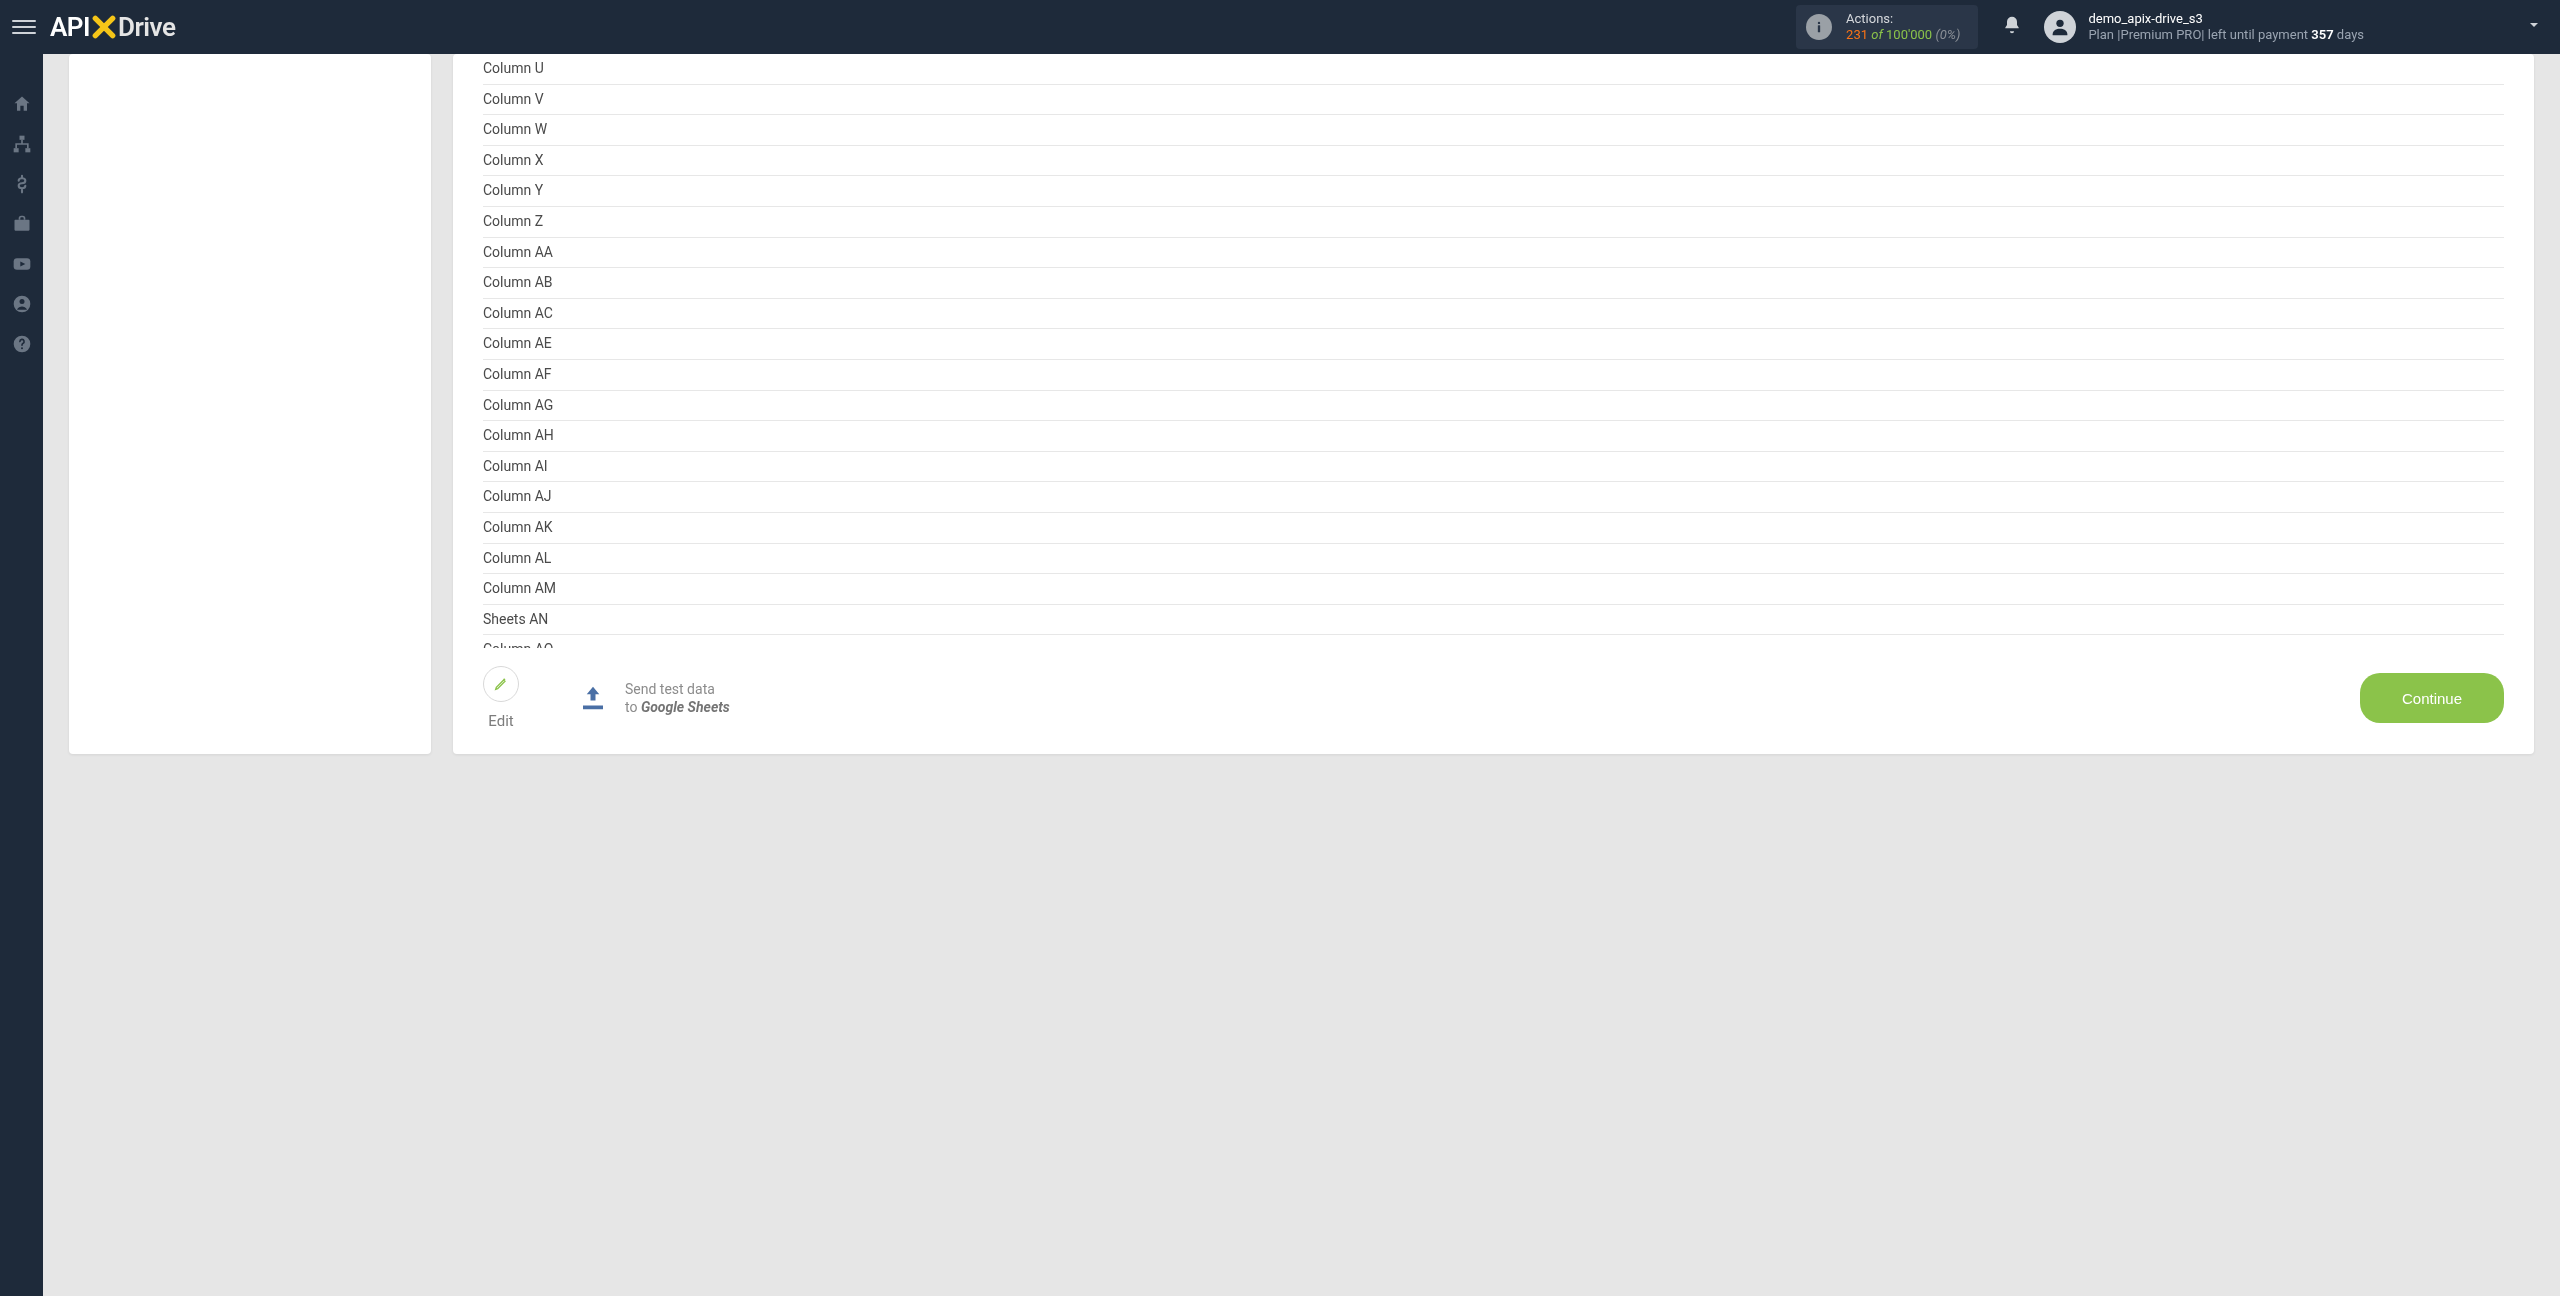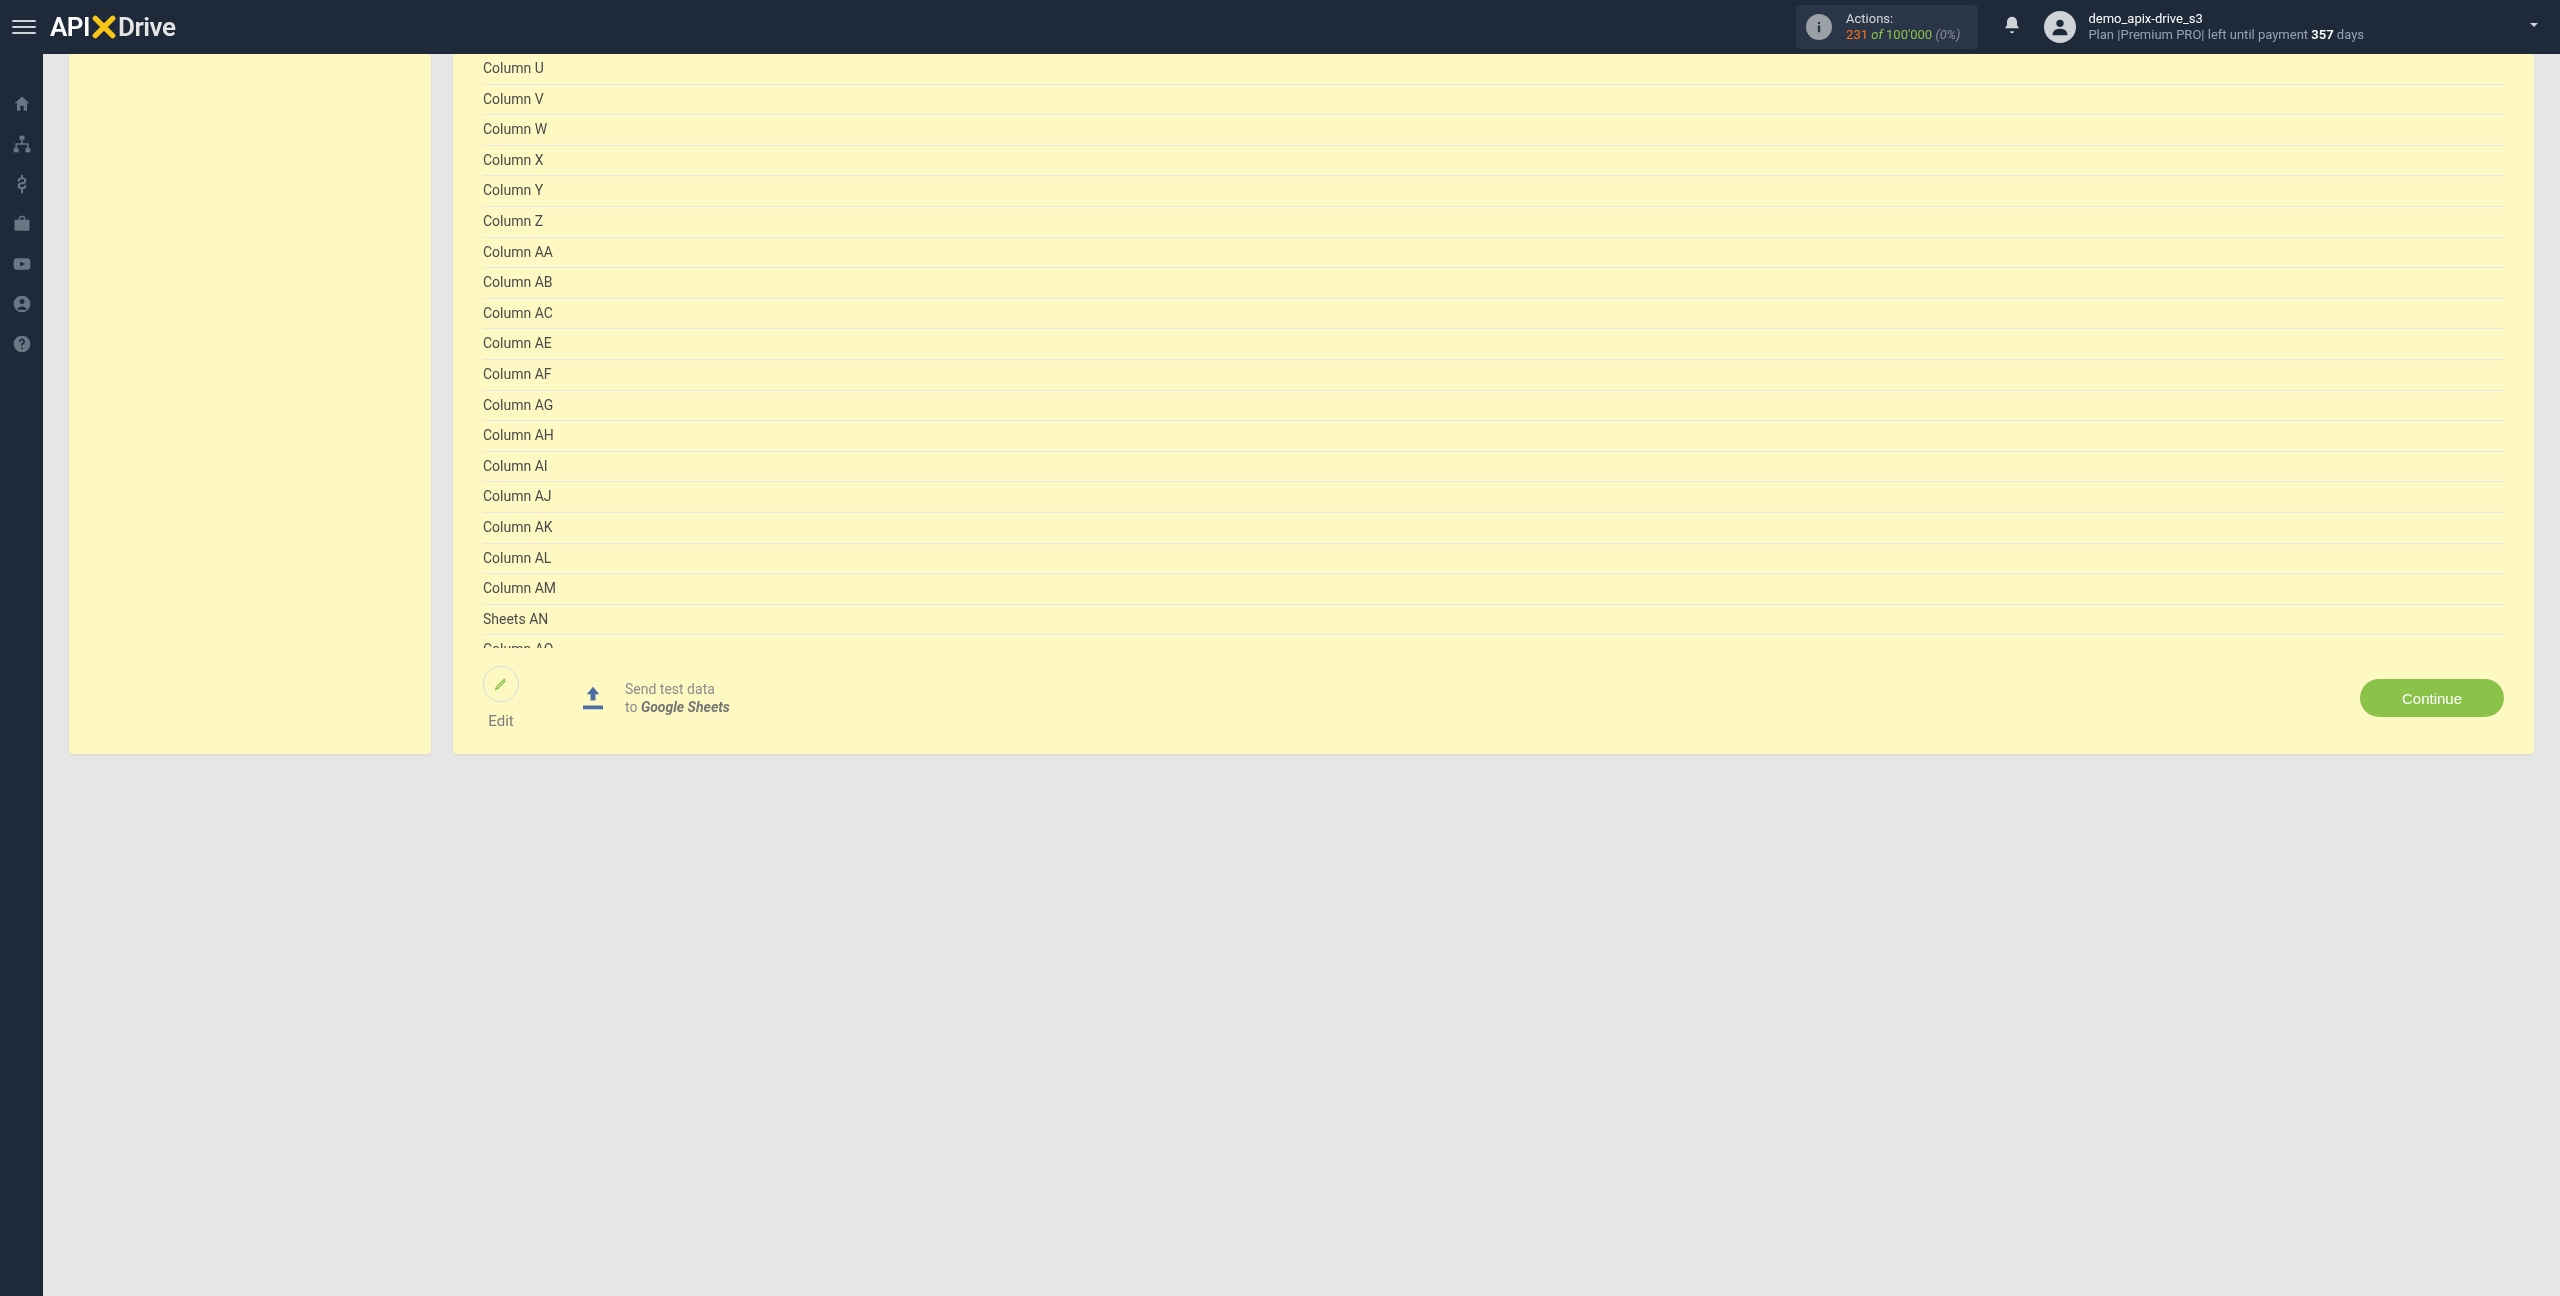--- a/index.html
+++ b/index.html
@@ -77,21 +77,21 @@
   
   .main{
     position:absolute;
     top:54px; left:43px; right:0; bottom:0;
     overflow:hidden;
     padding:0 26px 26px 26px;
     display:flex;
     gap:22px;
   }
   .card{
-    background:#fef9c3;
+    background:#ffffff;
     border-radius:4px;
     box-shadow:0 1px 3px rgba(0,0,0,.08);
   }
   .card-left{
     width:362px;
     height:700px;
   }
   .card-right{
     flex:1;
     height:700px;
@@ -129,21 +129,21 @@
   .send-ctrl .txt .l1{color:#8c8c8c;}
   .send-ctrl .txt .l2{color:#8c8c8c;}
   .send-ctrl .txt .l2 b{color:#747474;font-weight:700;font-style:italic;}
   .footer-spacer{flex:1;}
   .continue-btn{
     background:#8bc34a;
     color:#fff;
     border:none;
     border-radius:20px;
     padding:0 42px;
-    height:38px;
+    height:50px;
     font-size:15px;
     cursor:pointer;
   }
 </style>
 </head>
 <body>
 
 <div class="header">
   <div class="hamburger">
     <span></span>

